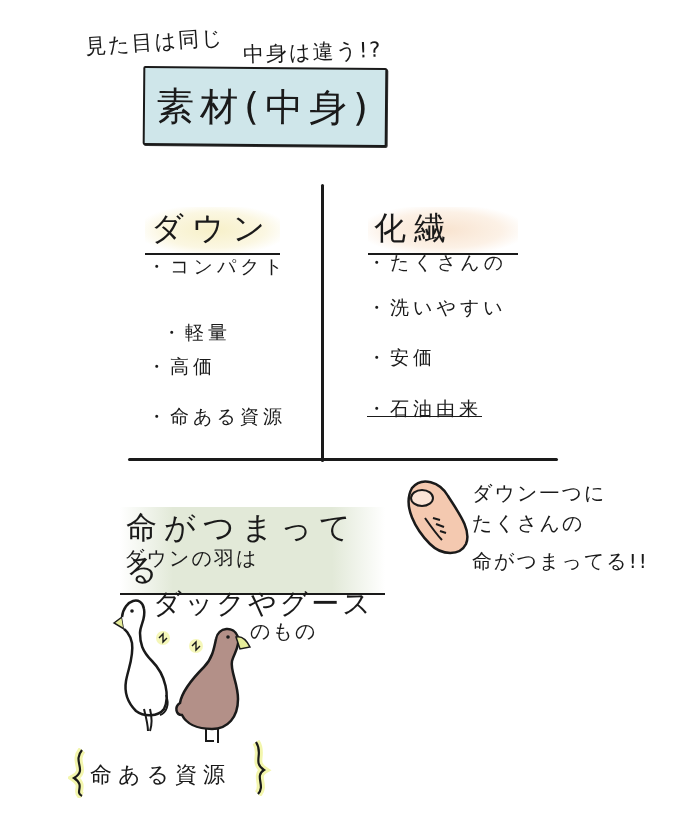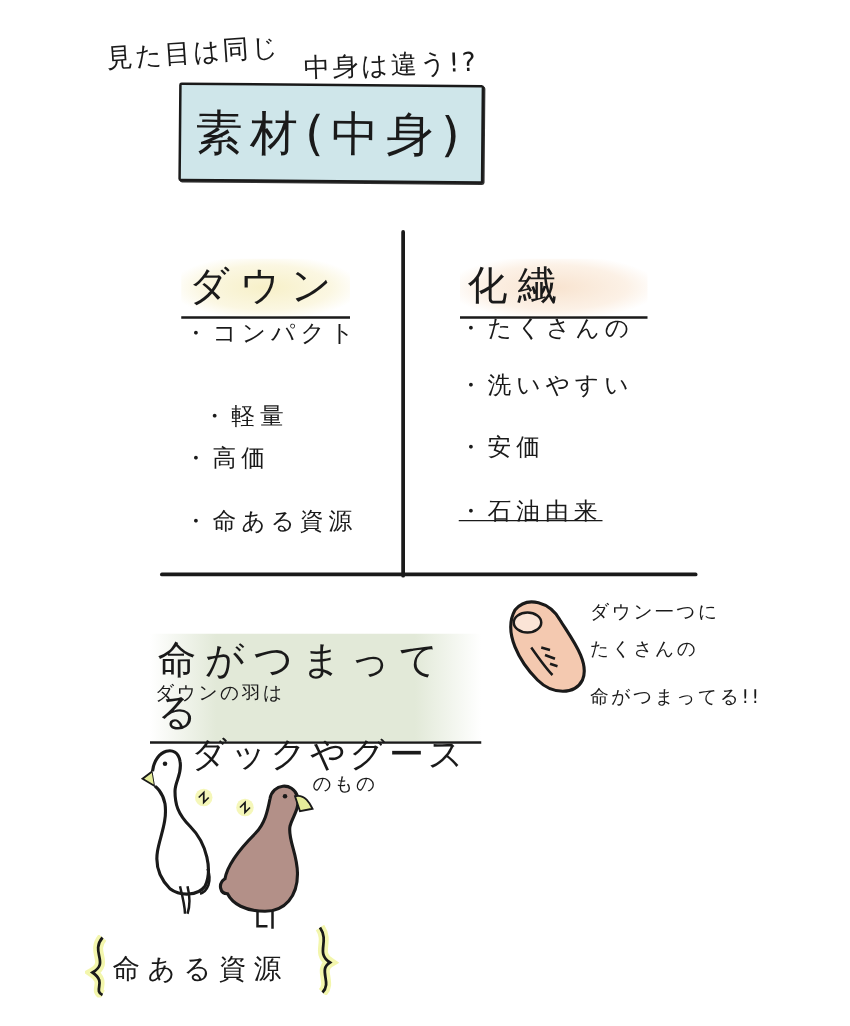--- a/index.html
+++ b/index.html
@@ -18,21 +18,21 @@
   .col-head{font-size:32px;letter-spacing:8px;padding:0 6px 2px;}
   .col-head-wrap{border-bottom:2.5px solid #1a1a1a;margin-top:17px;}
   #down-head{left:145px;top:190px;width:135px;}
   #down-head .glow{background:radial-gradient(ellipse at center,#f7f0c8 0%,#fbf7e2 55%,rgba(255,255,255,0) 80%);}
   #synth-head{left:368px;top:190px;width:150px;}
   #synth-head .glow{background:radial-gradient(ellipse at center,#f8e3cf 0%,#fcf1e6 55%,rgba(255,255,255,0) 80%);}
   .item{font-size:19px;letter-spacing:4px;white-space:nowrap;}
   .recycle{left:120px;top:490px;width:265px;}
   .recycle .col-head{font-size:31px;letter-spacing:7px;
      background:linear-gradient(90deg,rgba(225,232,215,0) 0%,#e2e9d8 20%,#e2e9d8 80%,rgba(225,232,215,0) 100%);}
-  .small{font-size:15px;letter-spacing:2px;white-space:nowrap;}
+  .small{font-size:20px;letter-spacing:2px;white-space:nowrap;}
   .mid{font-size:28px;letter-spacing:3px;white-space:nowrap;}
   #bottom-slogan{left:90px;top:760px;font-size:22px;letter-spacing:6px;}
 </style>
 </head>
 <body>
 
 <div class="abs hand" id="subtitle-a">見た目は同じ</div>
 <div class="abs hand" id="subtitle-b">中身は違う!?</div>
 <div class="abs" id="title-box">
   <div id="title-text" class="hand">素材(中身)</div>

